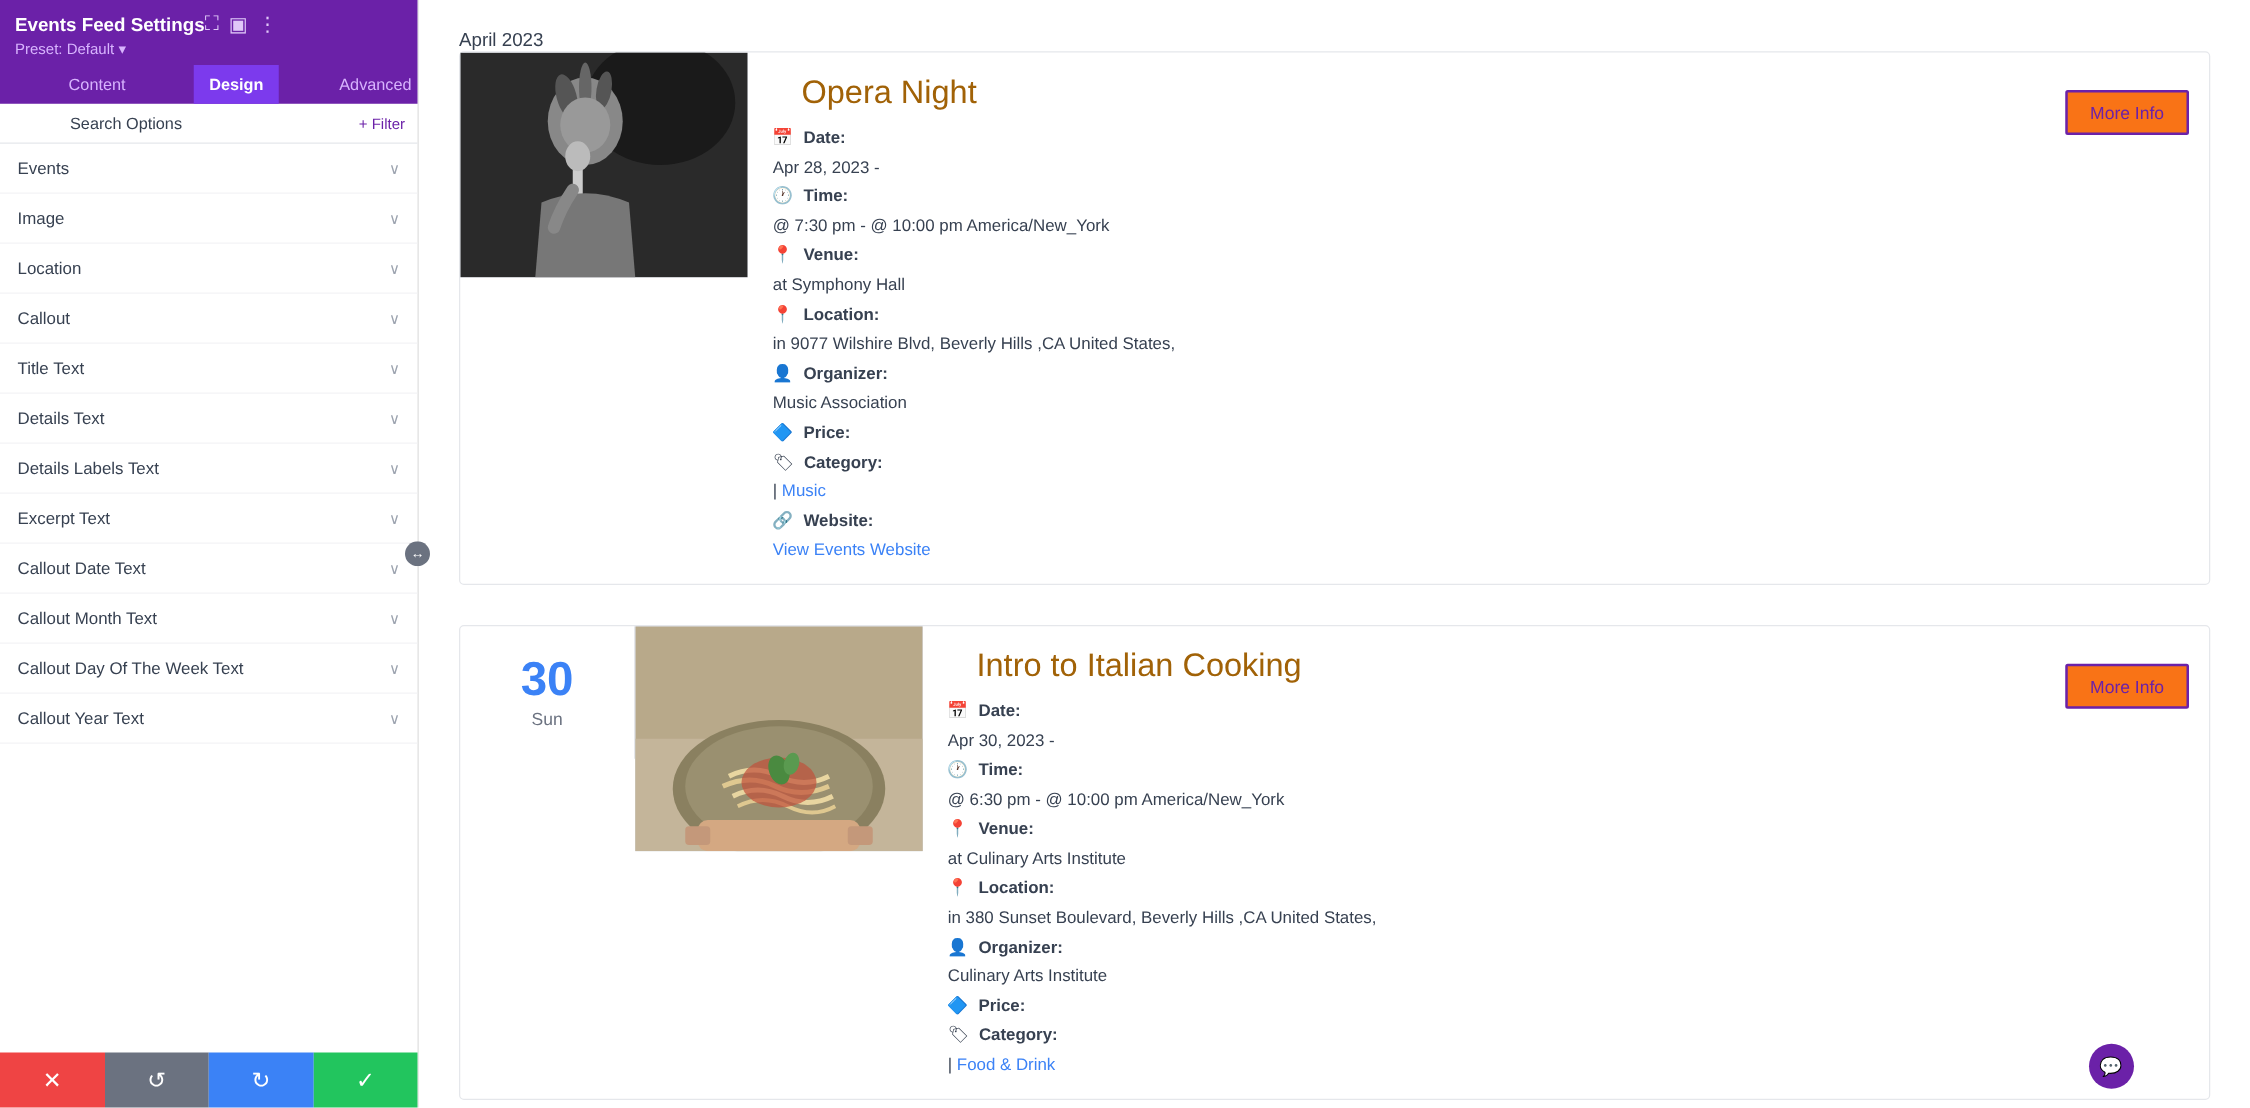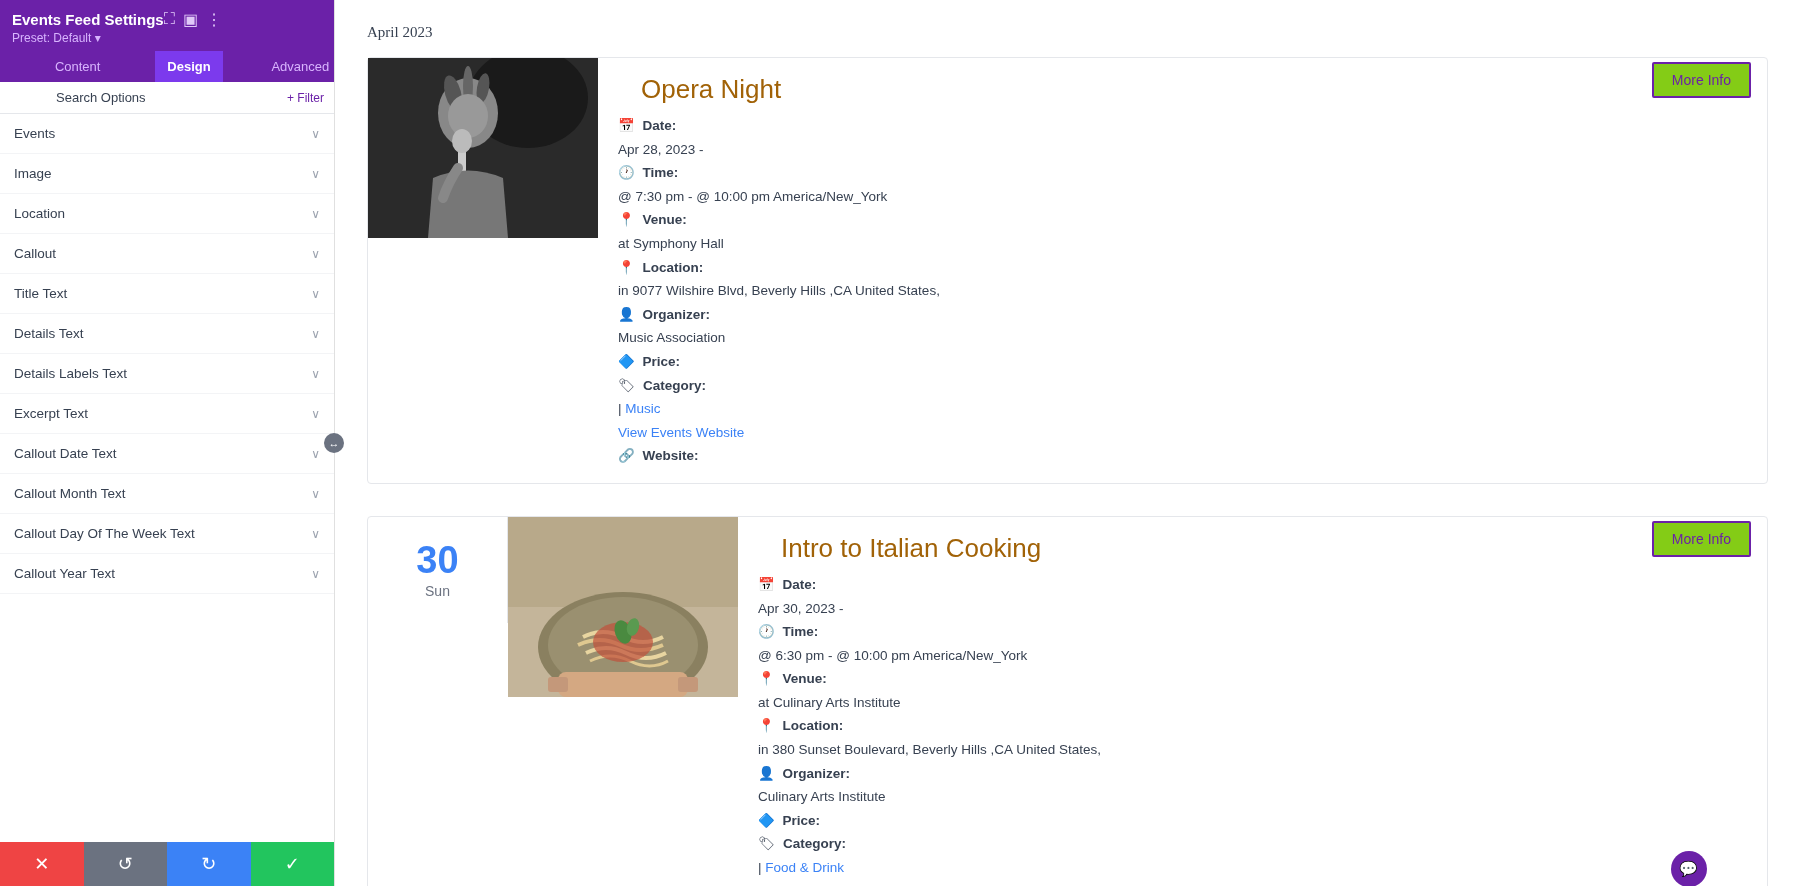--- a/index.html
+++ b/index.html
@@ -162,23 +162,22 @@
     #main {
       flex: 1;
       overflow-y: auto;
       padding: 24px 32px;
       background: #fff;
     }
 
     .month-label {
       font-size: 15px;
       color: #374151;
-      margin-bottom: 16px;
+      margin-bottom: 0;
       font-weight: 500;
-      font-family: Liberation Serif, serif;
     }
 
     .event-card {
       display: flex;
       align-items: flex-start;
       gap: 0;
       margin-bottom: 32px;
       border: 1px solid #e5e7eb;
       border-radius: 4px;
       overflow: visible;
@@ -248,26 +247,26 @@
       margin-right: 4px;
     }
 
     .event-meta a {
       color: #3b82f6;
       text-decoration: none;
     }
 
     .more-info-btn {
       position: absolute;
-      top: 4px;
+      top: 30px;
       right: 16px;
       padding: 8px 18px;
       border: 2px solid #6b21a8;
       color: #6b21a8;
-      background: #84cc16;
+      background: #f97316;
       font-size: 14px;
       font-weight: 500;
       cursor: pointer;
       border-radius: 2px;
     }
 
     .chat-bubble {
       position: absolute;
       bottom: 8px;
       right: 60px;
@@ -445,25 +444,25 @@
           <span class="meta-label">Price:</span>
         </div>
         <div>
           <span class="meta-icon">🏷</span>
           <span class="meta-label">Category:</span>
         </div>
         <div>
           <span>| </span><a href="#">Music</a>
         </div>
         <div>
-          <a href="#">View Events Website</a>
-        </div>
-        <div>
           <span class="meta-icon">🔗</span>
           <span class="meta-label">Website:</span>
+        </div>
+        <div>
+          <a href="#">View Events Website</a>
         </div>
       </div>
     </div>
   </div>
 
   <div class="event-card">
     <div class="event-date-box">
       <div class="day-num">30</div>
       <div class="day-name">Sun</div>
     </div>

